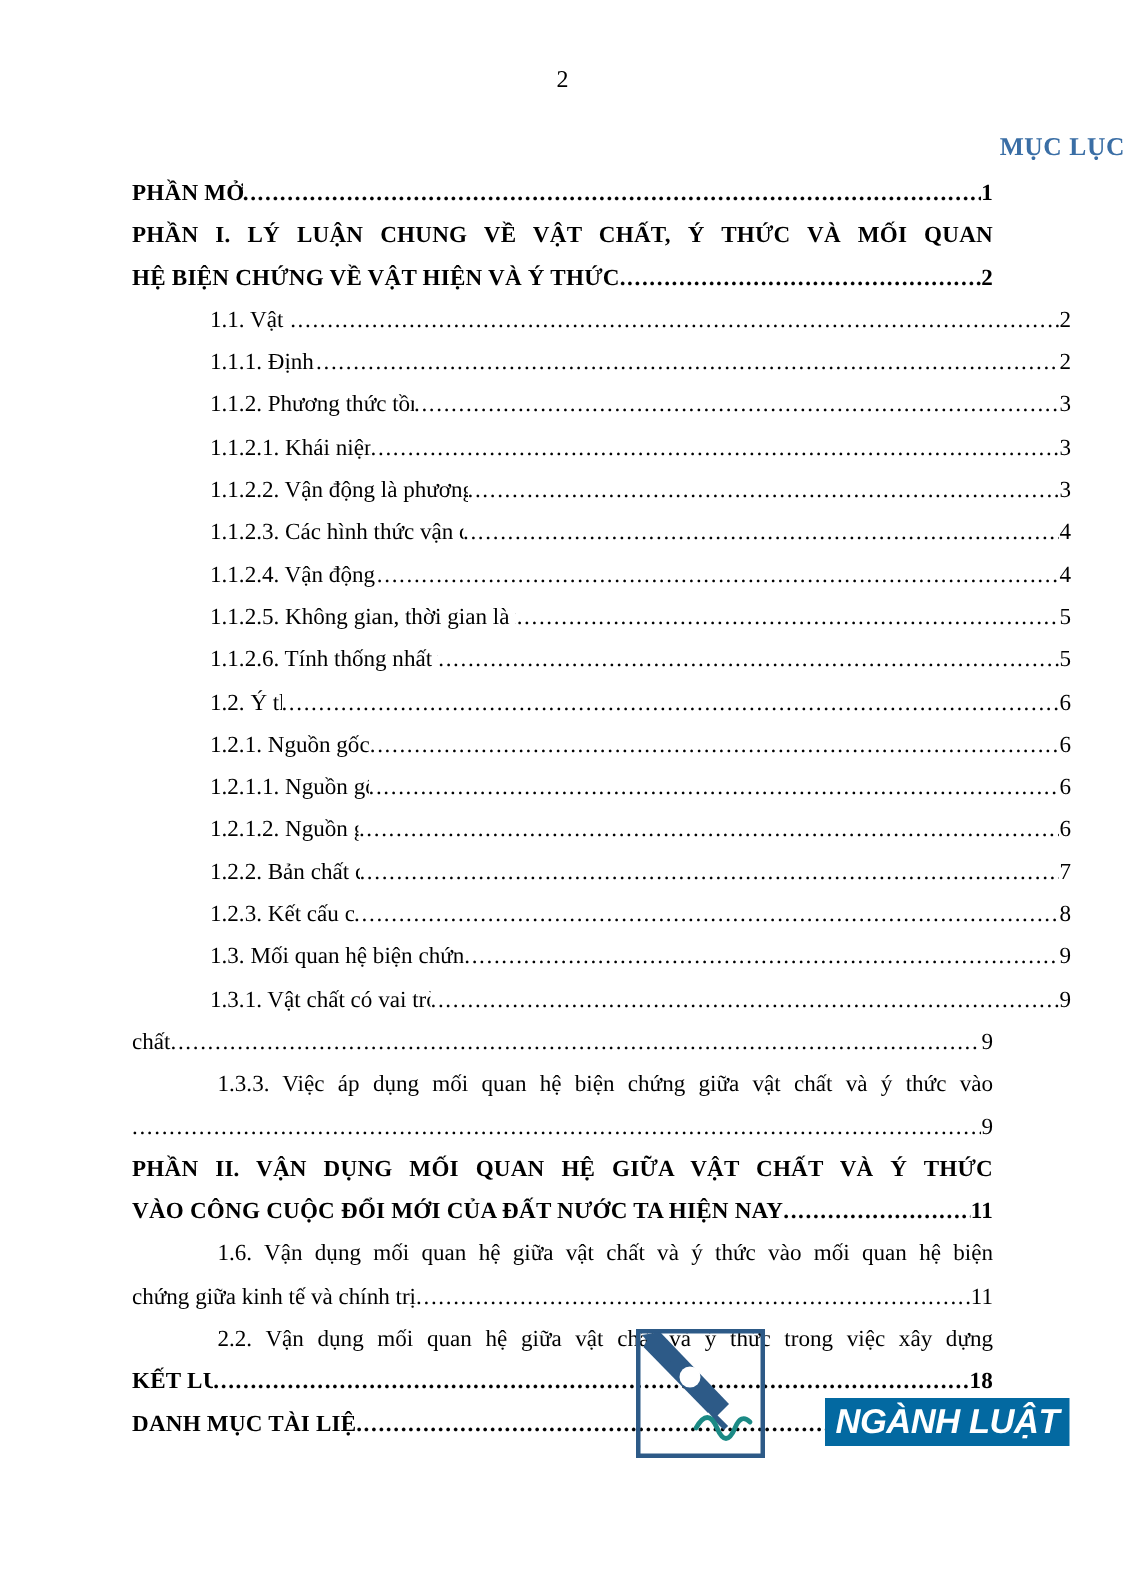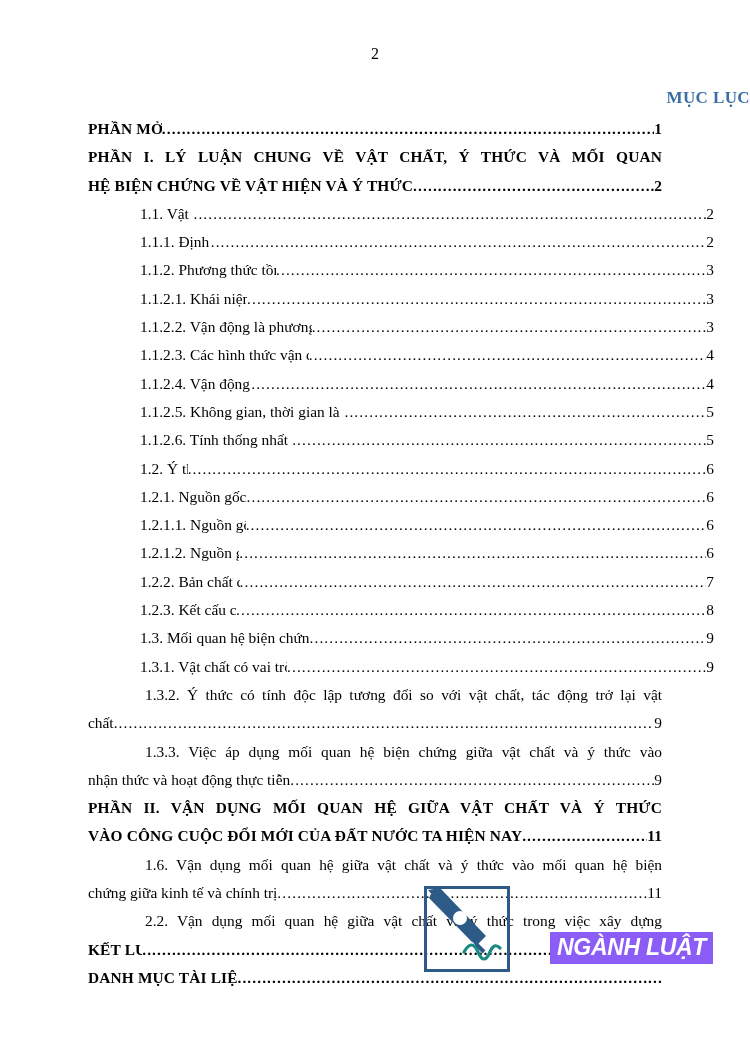--- a/index.html
+++ b/index.html
@@ -194,21 +194,21 @@
     font-style: italic;
     color: #2d5a87;
     letter-spacing: -0.5px;
     line-height: 34px;
     white-space: nowrap;
   }
   .wm-badge {
     position: absolute;
     left: 126px;
     top: 46px;
-    background: #8b5cf6;
+    background: #0369a1;
     color: #ffffff;
     font-family: "Liberation Sans", "DejaVu Sans", sans-serif;
     font-size: 23px;
     font-weight: bold;
     font-style: italic;
     letter-spacing: -0.3px;
     padding: 2px 7px 4px 7px;
     line-height: 26px;
     white-space: nowrap;
   }
@@ -315,31 +315,29 @@
         <span class="lbl">1.3. Mối quan hệ biện chứng giữa vật chất và ý thức</span>
         <span class="leader"></span>
         <span class="pg">9</span>
       </div>
       <div class="toc-line lvl-sub">
         <span class="lbl">1.3.1. Vật chất có vai trò quyết định ý thức</span>
         <span class="leader"></span>
         <span class="pg">9</span>
       </div>
       <div class="ent-wrap">
-        <span class="ln1">1.3.2. Ý thức có tính độc lập tương đối so với vật chất, tác động trở lại vật</span>
         <div class="ln2">
           <span class="lbl">chất</span>
           <span class="leader"></span>
           <span class="pg">9</span>
         </div>
       </div>
       <div class="ent-wrap">
         <span class="ln1">1.3.3. Việc áp dụng mối quan hệ biện chứng giữa vật chất và ý thức vào</span>
         <div class="ln2">
-          <span class="lbl">nhận thức và hoạt động thực tiễn</span>
           <span class="leader"></span>
           <span class="pg">9</span>
         </div>
       </div>
       <div class="head-wrap">
         <span class="ln1">PHẦN II. VẬN DỤNG MỐI QUAN HỆ GIỮA VẬT CHẤT VÀ Ý THỨC</span>
         <div class="ln2">
           <span class="lbl">VÀO CÔNG CUỘC ĐỔI MỚI CỦA ĐẤT NƯỚC TA HIỆN NAY</span>
           <span class="leader"></span>
           <span class="pg">11</span>

